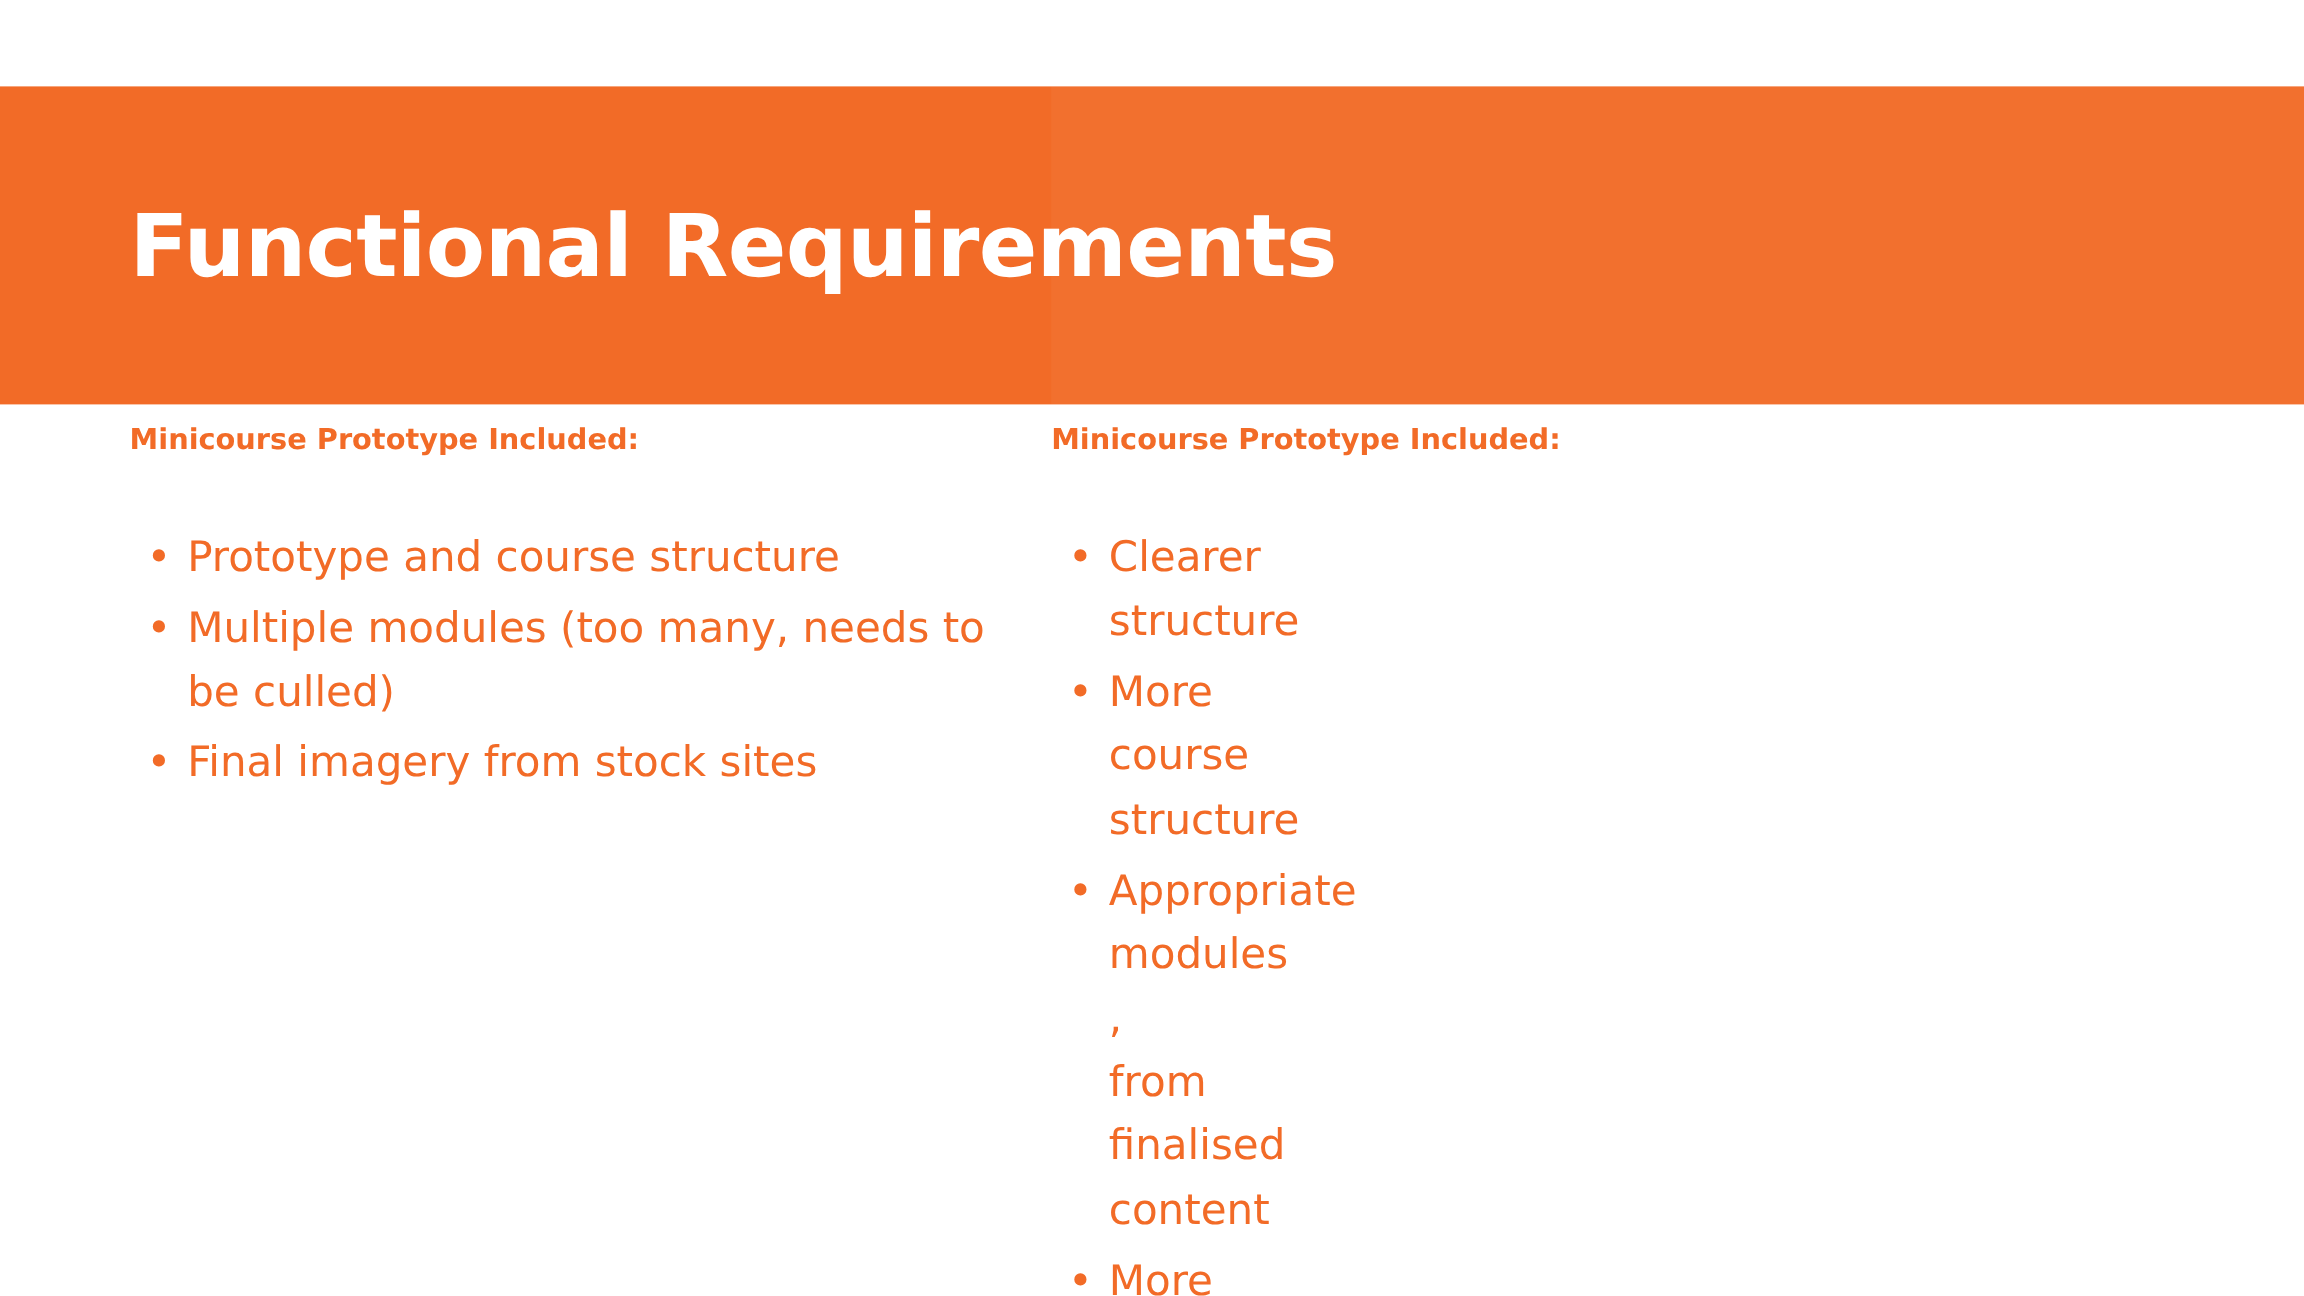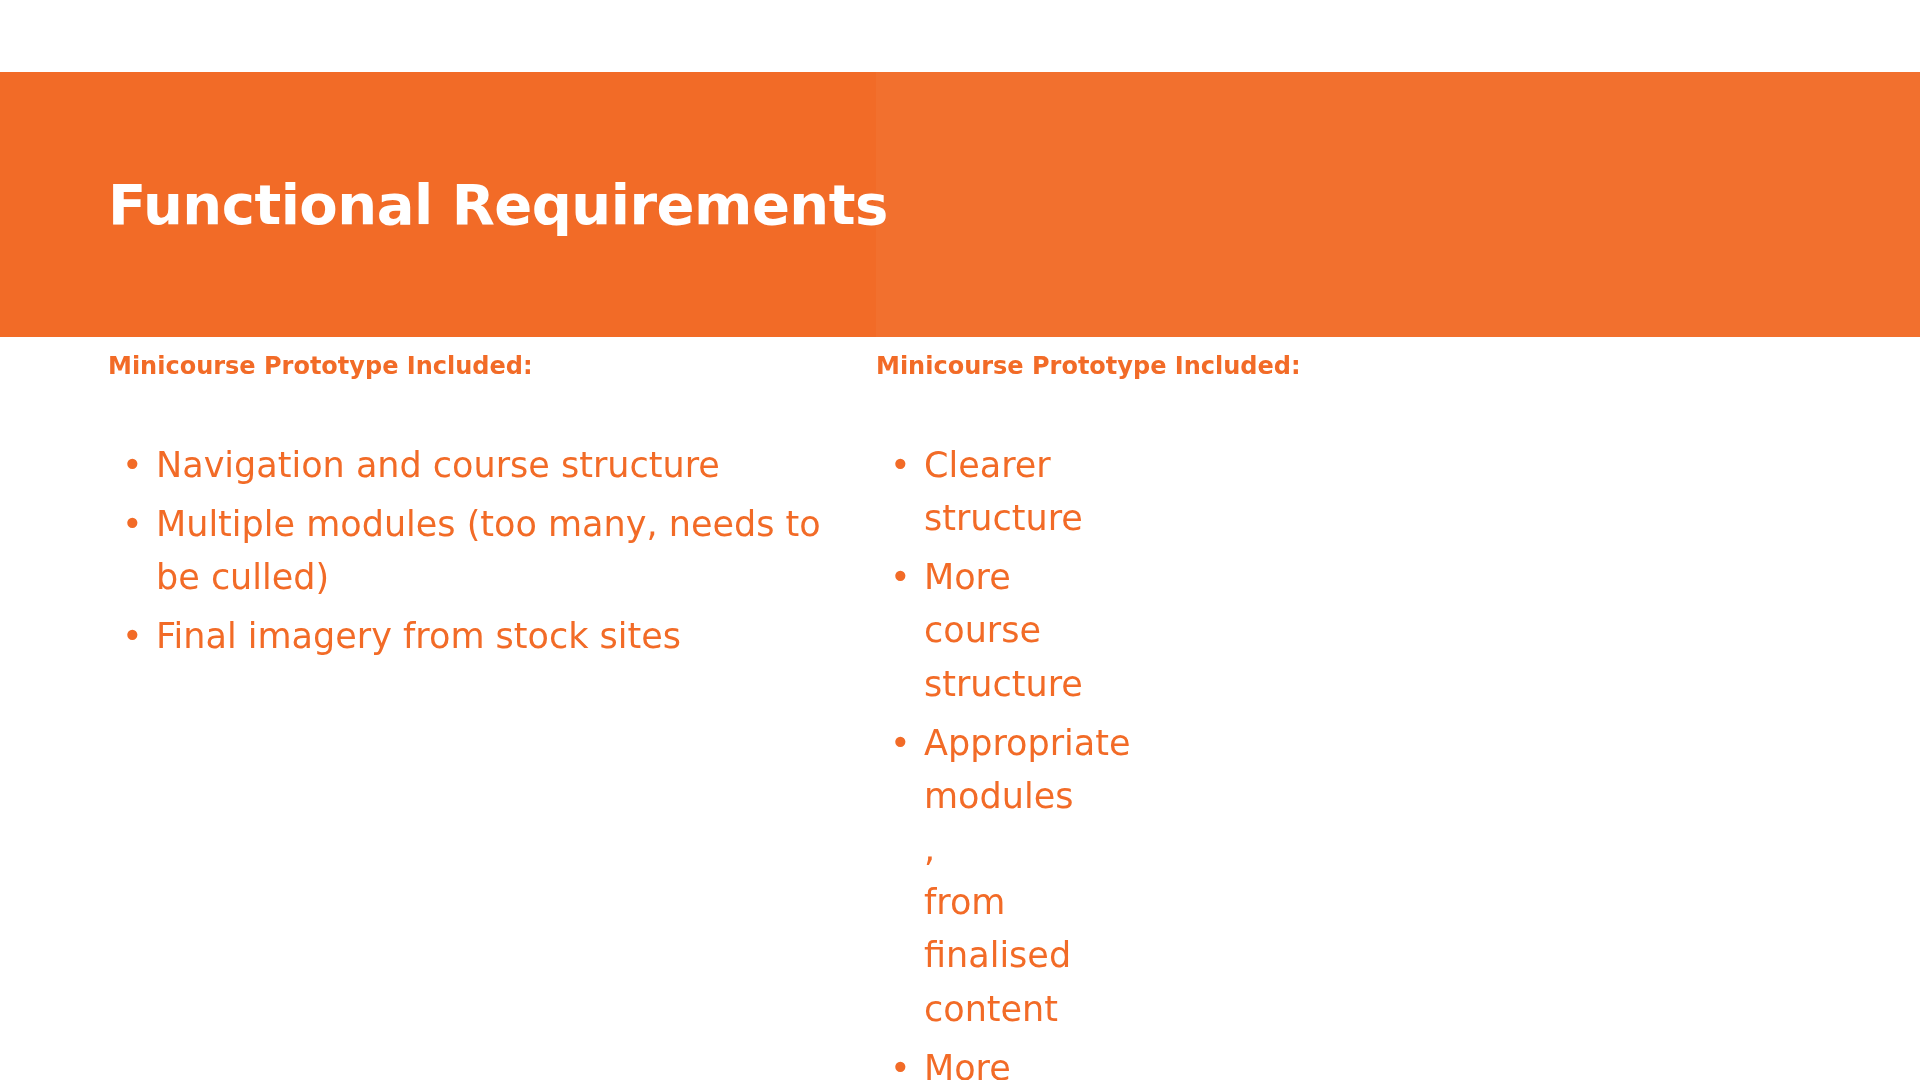--- a/index.html
+++ b/index.html
@@ -38,21 +38,21 @@
     width: 1044px;
     height: 100%;
     background: rgba(255,255,255,0.035);
     pointer-events: none;
   }
   .slide-title {
     position: relative;
     z-index: 2;
     margin-left: 108px;
     color: #ffffff;
-    font-size: 56px;
+    font-size: 72px;
     font-weight: bold;
     letter-spacing: -0.5px;
     line-height: 1.0;
     font-family: "DejaVu Sans", sans-serif;
   }
   .columns {
     position: absolute;
     left: 0;
     top: 352px;
     width: 1920px;
@@ -121,21 +121,21 @@
 
   <div class="title-band">
     <div class="slide-title">Functional Requirements</div>
   </div>
 
   <div class="columns">
 
     <div class="col col-left">
       <div class="col-heading">Minicourse Prototype Included:</div>
       <ul class="bullets">
-        <li>Navigation and course structure</li>
+        <li>Prototype and course structure</li>
         <li>Multiple modules (too many, needs to be culled)</li>
         <li>Final imagery from stock sites</li>
       </ul>
     </div>
 
     <div class="col col-right">
       <div class="col-right-inner">
         <div class="col-heading">Minicourse Prototype Included:</div>
         <ul class="bullets">
           <li>Clearer structure</li>

